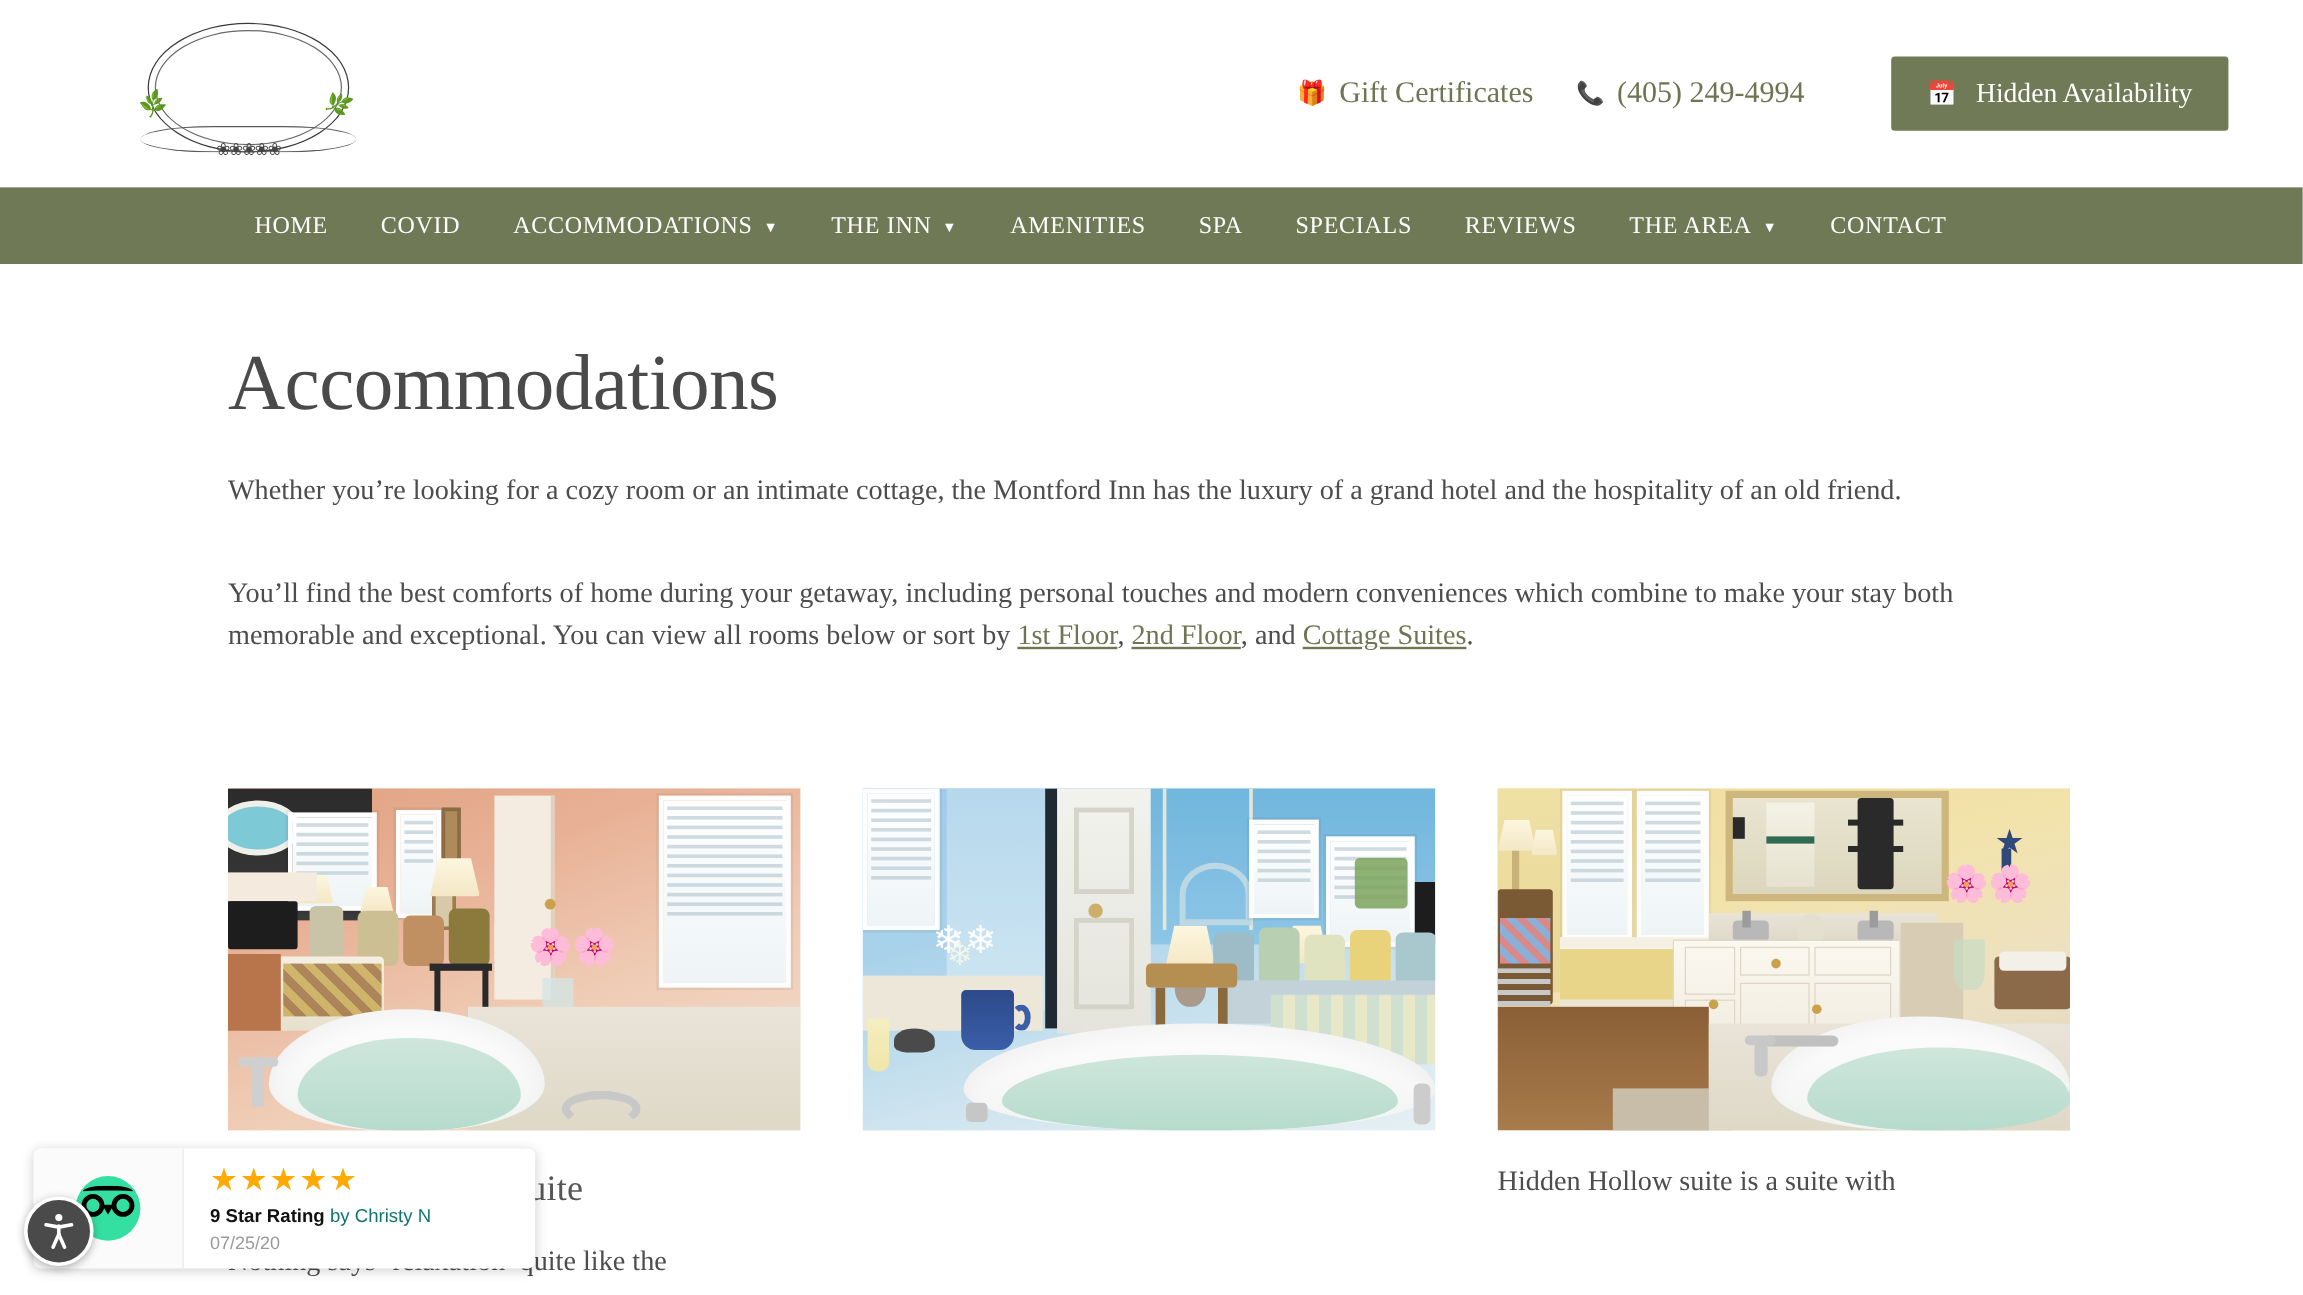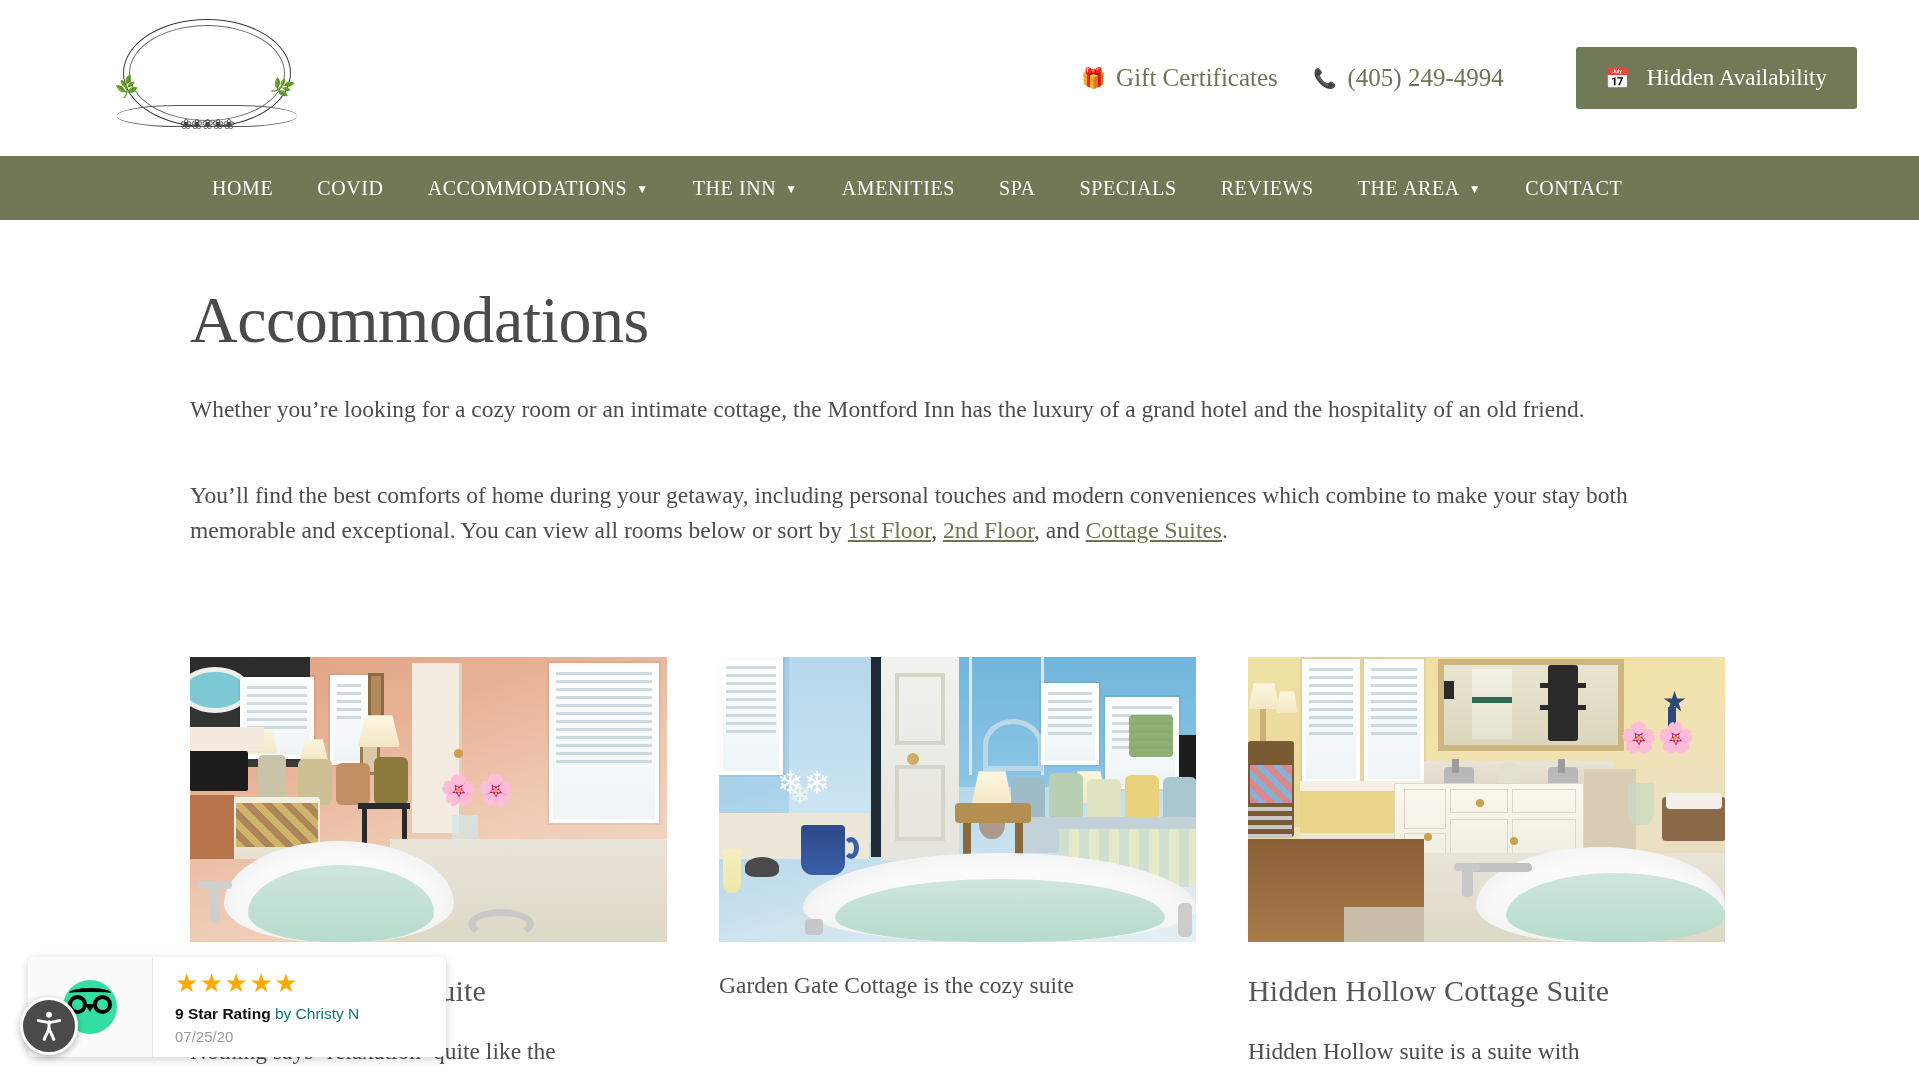--- a/index.html
+++ b/index.html
@@ -551,21 +551,20 @@
         <div class="blob flowers" style="left:70px;top:126px;font-size:26px;color:#f2f6e8;">❄</div>
         <div class="blob" style="left:82px;top:168px;width:44px;height:50px;background:linear-gradient(#2d4a8a,#3a5ea8);border-radius:4px 4px 12px 12px;"></div>
         <div class="blob" style="left:124px;top:180px;width:16px;height:22px;border:5px solid #3a5ea8;border-radius:50%;border-left-color:transparent;"></div>
         <div class="blob" style="left:4px;top:192px;width:18px;height:44px;background:linear-gradient(#f5eec0,#efe6a8);border-radius:0 0 8px 8px;"></div>
         <div class="blob" style="left:26px;top:200px;width:34px;height:20px;background:#4a4a4a;border-radius:50% 50% 30% 30%;"></div>
         <div class="blob tub" style="left:84px;top:196px;width:393px;height:89px;"></div>
         <div class="blob water" style="left:116px;top:222px;width:330px;height:63px;"></div>
         <div class="blob" style="left:86px;top:262px;width:18px;height:16px;background:#c6c6c6;border-radius:4px;"></div>
         <div class="blob" style="right:4px;top:246px;width:14px;height:34px;background:#cccccc;border-radius:5px;"></div>
       </div>
-      <p class="card-desc">Garden Gate Cottage is the cozy suite</p>
     </div>
 
     <div class="card">
       <div class="card-img r3">
         <div class="blob" style="left:0;top:0;width:60px;height:170px;background:linear-gradient(#efe0a4,#e8d796);"></div>
         <div class="blob lampshade" style="left:0;top:26px;width:32px;height:26px;"></div>
         <div class="blob" style="left:12px;top:52px;width:6px;height:56px;background:#c9b27a;"></div>
         <div class="blob lampshade" style="left:28px;top:34px;width:22px;height:22px;"></div>
         <div class="blob win" style="left:54px;top:2px;width:58px;height:124px;">
           <div class="slat"></div>
@@ -627,21 +626,20 @@
         <div class="blob" style="left:418px;top:136px;width:56px;height:16px;background:#f2f0e8;border-radius:4px;"></div>
         <div class="blob floor" style="left:0;top:182px;width:176px;height:103px;"></div>
         <div class="blob" style="left:96px;top:250px;width:100px;height:35px;background:#c8bda8;"></div>
         <div class="blob counter" style="left:176px;top:196px;width:301px;height:89px;"></div>
         <div class="blob tub" style="left:228px;top:190px;width:249px;height:95px;"></div>
         <div class="blob water" style="left:258px;top:216px;width:219px;height:69px;"></div>
         <div class="blob" style="left:222px;top:206px;width:62px;height:9px;background:#c0c0c0;border-radius:5px;"></div>
         <div class="blob" style="left:214px;top:212px;width:11px;height:28px;background:#c8c8c8;border-radius:4px;"></div>
         <div class="blob" style="left:206px;top:206px;width:26px;height:8px;background:#c8c8c8;border-radius:4px;"></div>
       </div>
-      <h3 class="card-title">Hidden Hollow Cottage Suite</h3>
       <p class="card-desc">Hidden Hollow suite is a suite with</p>
     </div>
 
   </div>
 </div>
 
 <div class="ta-widget">
   <div class="ta-left">
     <div class="ta-owl">
       <span class="brow"></span>

